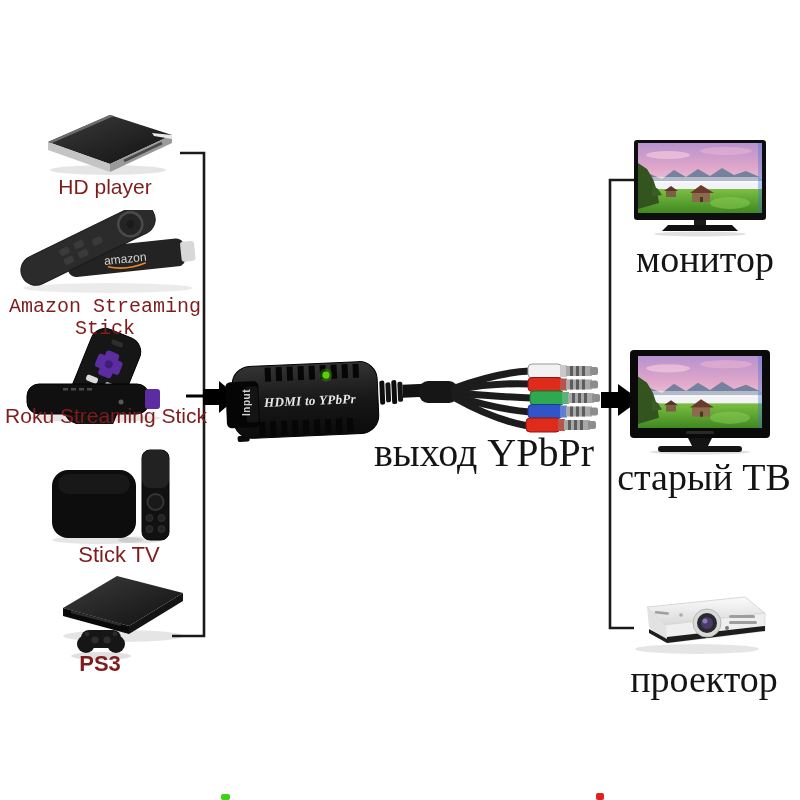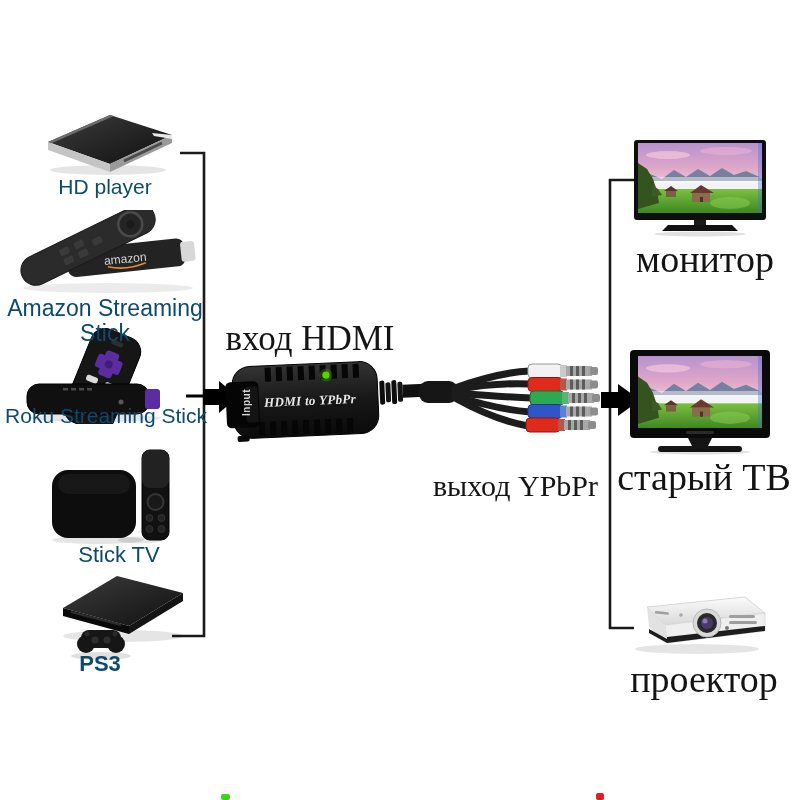--- a/index.html
+++ b/index.html
@@ -1,19 +1,19 @@
 <!DOCTYPE html>
 <html><head>
 <meta charset="utf-8">
 <style>
   html,body{margin:0;padding:0;background:#fff;}
   .stage{position:relative;width:800px;height:800px;background:#ffffff;overflow:hidden;
          font-family:"Liberation Sans",sans-serif;}
   .abs{position:absolute;}
-  .src-label{position:absolute;text-align:center;color:#0c4a6e;line-height:1.1;}
+  .src-label{position:absolute;text-align:center;color:#7f1d1d;line-height:1.1;}
   .caption{position:absolute;text-align:center;color:#141414;
            font-family:"Liberation Serif",serif;line-height:1.05;}
   .out-label{position:absolute;text-align:center;color:#141414;
              font-family:"Liberation Serif",serif;line-height:1.05;}
   .conv-label{position:absolute;left:252px;top:393px;width:116px;text-align:center;
               font-family:"Liberation Serif",serif;font-style:italic;font-weight:bold;
               font-size:13px;color:#e9e9e9;transform:rotate(-2.5deg);letter-spacing:.3px;}
   .port-label{position:absolute;left:231px;top:384px;width:30px;height:36px;
               display:flex;align-items:center;justify-content:center;}
   .port-label span{display:block;transform:rotate(-90deg);font-size:10px;font-weight:bold;
@@ -301,30 +301,29 @@
     </g>
     <g fill="#9e9e9e">
       <rect x="104" y="30" width="26" height="3" rx="1.5"></rect>
       <rect x="104" y="36" width="28" height="3" rx="1.5"></rect>
       <rect x="30" y="26" width="14" height="2.5" rx="1" transform="rotate(6 30 26)"></rect>
     </g>
     <circle cx="102" cy="43" r="2" fill="#777"></circle>
     <circle cx="56" cy="30" r="1.8" fill="#aaa"></circle>
   </svg>
 
-  <div class="caption" style="left:210px;top:321px;width:200px;font-size:35px;">вход HDMI</div>
-  <div class="caption" style="left:370px;top:470px;width:228px;font-size:30px;text-align:right;">выход YPbPr</div>
+  <div class="caption" style="left:370px;top:432px;width:228px;font-size:40px;">выход YPbPr</div>
 
   <div class="conv-label">HDMI to YPbPr</div>
   <div class="port-label">
     <span>Input</span>
   </div>
 
   <div class="src-label" style="left:30px;top:175px;width:150px;font-size:21px;">HD player</div>
-  <div class="src-label" style="left:2px;top:296px;width:206px;font-size:23px;">Amazon Streaming Stick</div>
+  <div class="src-label" style="left:2px;top:296px;width:206px;font-size:20px;font-family:Liberation Mono, monospace;">Amazon Streaming Stick</div>
   <div class="src-label" style="left:0px;top:404px;width:212px;font-size:21px;">Roku Streaming Stick</div>
   <div class="src-label" style="left:43px;top:543px;width:152px;font-size:22px;">Stick TV</div>
   <div class="src-label" style="left:25px;top:652px;width:150px;font-size:22px;font-weight:bold;">PS3</div>
 
   <div class="out-label" style="left:603px;top:240px;width:204px;font-size:38px;">монитор</div>
   <div class="out-label" style="left:592px;top:458px;width:224px;font-size:38px;">старый ТВ</div>
   <div class="out-label" style="left:600px;top:660px;width:208px;font-size:38px;">проектор</div>
 
   <div class="fragment" style="left:221px;top:794px;width:9px;height:6px;background:#3bd41a;"></div>
   <div class="fragment" style="left:596px;top:793px;width:8px;height:7px;background:#e02020;"></div>

